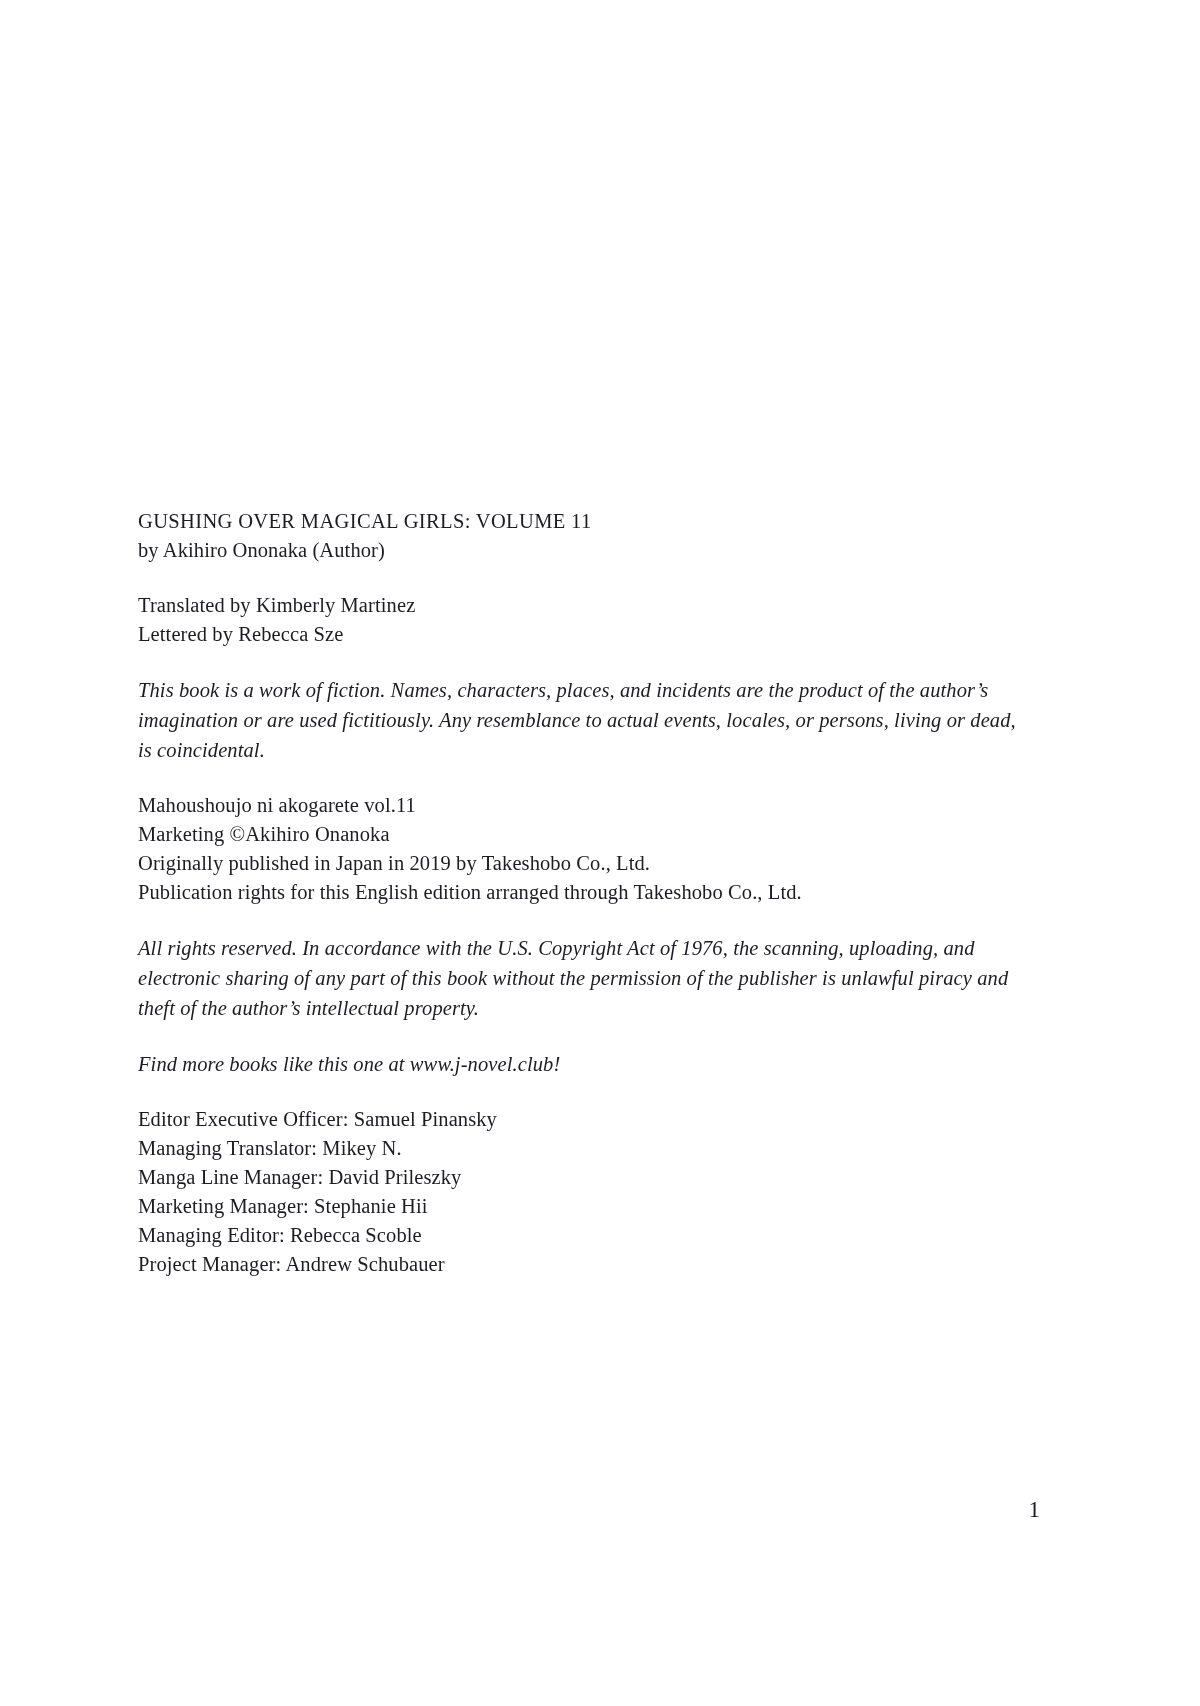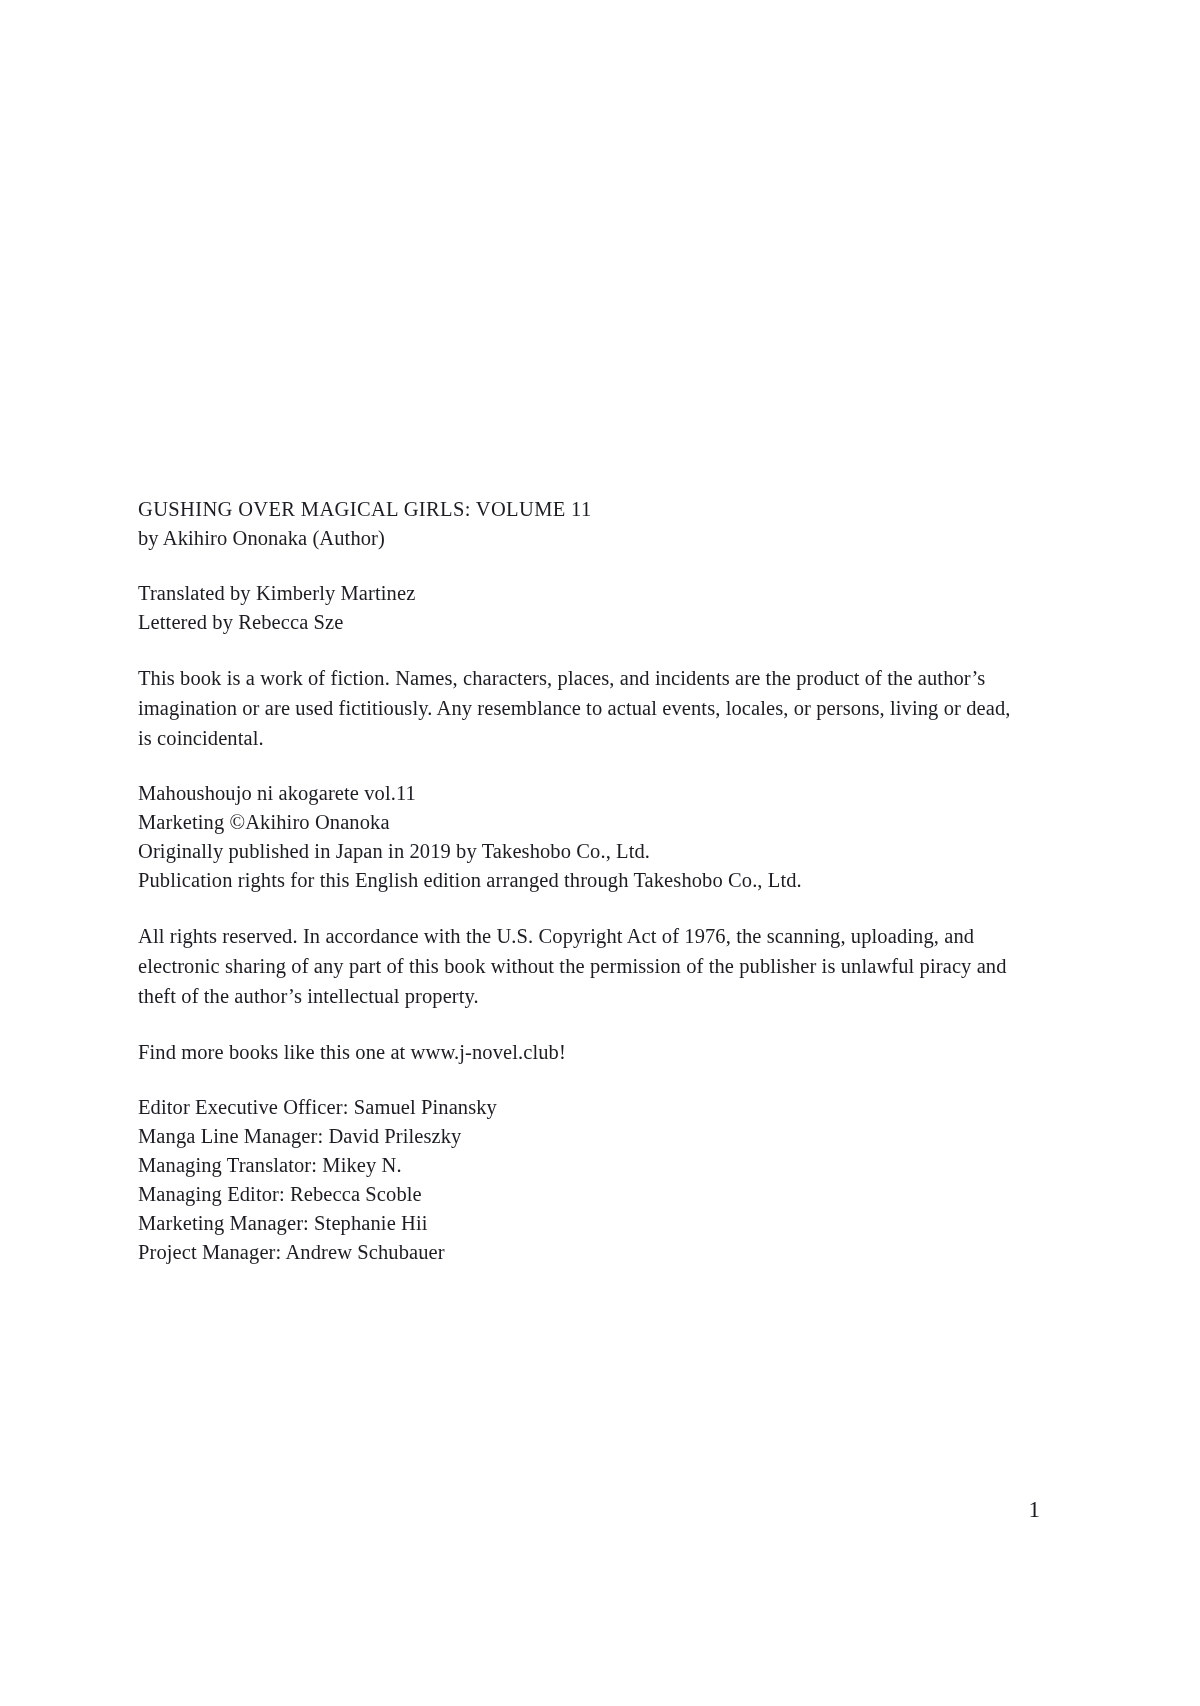--- a/index.html
+++ b/index.html
@@ -23,35 +23,36 @@
   .content {
     position: absolute;
     left: 138px;
     top: 495px;
     width: 890px;
   }
   .block {
     font-size: 20.5px;
     line-height: 29px;
     letter-spacing: 0.1px;
-    margin: 0 0 26px 0;
+    margin: 12px 0 26px 0;
   }
   .block:last-child {
     margin-bottom: 0;
   }
   .block .line {
     display: block;
     white-space: pre-wrap;
   }
   .para {
     font-size: 20.5px;
     line-height: 30px;
     letter-spacing: 0.1px;
     margin: 0 0 26px 0;
     text-align: left;
+    font-style: italic;
   }
   .title-line {
     letter-spacing: 0.35px;
   }
   .page-number {
     position: absolute;
     right: 160px;
     bottom: 185px;
     font-size: 23px;
     line-height: 1;
@@ -82,24 +83,24 @@
       <span class="line">Originally published in Japan in 2019 by Takeshobo Co., Ltd.</span>
       <span class="line">Publication rights for this English edition arranged through Takeshobo Co., Ltd.</span>
     </div>
 
     <p class="para">All rights reserved. In accordance with the U.S. Copyright Act of 1976, the scanning, uploading, and electronic sharing of any part of this book without the permission of the publisher is unlawful piracy and theft of the author’s intellectual property.</p>
 
     <p class="para">Find more books like this one at www.j-novel.club!</p>
 
     <div class="block">
       <span class="line">Editor Executive Officer: Samuel Pinansky</span>
+      <span class="line">Managing Translator: Mikey N.</span>
       <span class="line">Manga Line Manager: David Prileszky</span>
-      <span class="line">Managing Translator: Mikey N.</span>
+      <span class="line">Marketing Manager: Stephanie Hii</span>
       <span class="line">Managing Editor: Rebecca Scoble</span>
-      <span class="line">Marketing Manager: Stephanie Hii</span>
       <span class="line">Project Manager: Andrew Schubauer</span>
     </div>
 
 
   </div>
 
   <div class="page-number">1</div>
 </div>
 
 </body></html>

